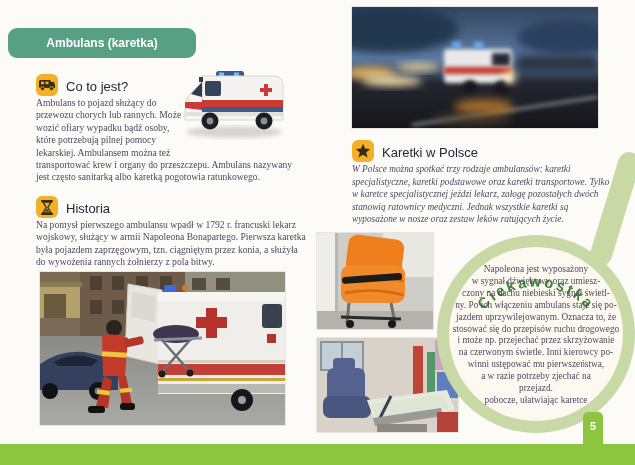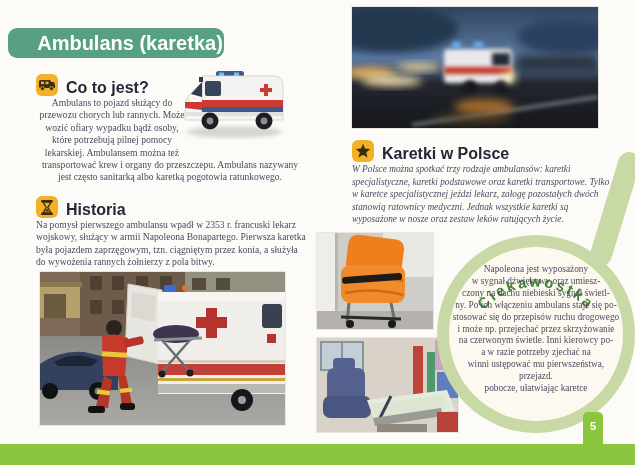--- a/index.html
+++ b/index.html
@@ -8,28 +8,28 @@
     background:#fcfbf7;font-family:"Liberation Serif",serif;
   }
   
   .abs{position:absolute;}
   .photo{position:absolute;overflow:hidden;box-shadow:0 0 0 1px #e9e6df;}
   .photo svg{display:block;}
   
   .title-banner{
     left:8px;top:28px;width:188px;height:30px;background:#57a083;border-radius:9px;
     display:flex;align-items:center;justify-content:center;
-    color:#ffffff;font-family:"Liberation Sans",sans-serif;font-weight:bold;font-size:20px;padding-left:28px;
+    color:#ffffff;font-family:"Liberation Sans",sans-serif;font-weight:bold;font-size:12px;
   }
   .sec-icon{
     width:22px;height:22px;border-radius:6px;background:#f2b126;
     display:flex;align-items:center;justify-content:center;
   }
   .sec-head{
-    font-family:"Liberation Sans",sans-serif;font-weight:bold;font-size:16px;color:#232738;
+    font-family:"Liberation Sans",sans-serif;font-weight:normal;font-size:13px;color:#232738;
   }
   .body-text{
     font-size:9.6px;line-height:12.4px;color:#4d4862;text-align:left;
   }
   .cutout-spacer{float:right;width:116px;height:58px;}
   
   .bubble-outer{
     left:437px;top:235px;width:198px;height:198px;border-radius:50%;background:#c9d9a6;
   }
   .bubble-inner{
@@ -66,21 +66,21 @@
     <svg width="18" height="14" viewBox="0 0 18 14">
       <rect x="1" y="2" width="12" height="8" rx="1.5" fill="#3a2c12"></rect>
       <path d="M13 4 L16 4 L17 7 L17 10 L13 10 Z" fill="#3a2c12"></path>
       <rect x="3" y="3.6" width="3" height="2.6" fill="#f2b126"></rect>
       <rect x="7.5" y="3.6" width="3" height="2.6" fill="#f2b126"></rect>
       <circle cx="4.5" cy="10.6" r="2" fill="#3a2c12" stroke="#f2b126" stroke-width="0.8"></circle>
       <circle cx="13.5" cy="10.6" r="2" fill="#3a2c12" stroke="#f2b126" stroke-width="0.8"></circle>
     </svg>
   </div>
   <div class="abs sec-head" style="left:66px;top:79px;">Co to jest?</div>
-  <div class="abs body-text" style="left:36px;top:97px;width:268px;text-align:center;">
+  <div class="abs body-text" style="left:36px;top:97px;width:268px;">
     <span class="cutout-spacer"></span>
     <span>Ambulans to pojazd służący do przewozu chorych lub rannych. Może wozić ofiary wypadku bądź osoby, które potrzebują pilnej pomocy lekarskiej. Ambulansem można też transportować krew i organy do przeszczepu. Ambulans nazywany jest często sanitarką albo karetką pogotowia ratunkowego.</span>
   </div>
 
   <div class="abs" style="left:176px;top:64px;">
     <svg width="118" height="78" viewBox="0 0 118 78">
       <defs>
           <filter id="soft">
             <feGaussianBlur stdDeviation="2.2"></feGaussianBlur>
           </filter>
@@ -111,21 +111,21 @@
   <div class="abs sec-icon" style="left:36px;top:196px;">
     <svg width="12" height="15" viewBox="0 0 12 15">
       <rect x="0" y="0" width="12" height="2.2" rx="1" fill="#3a2c12"></rect>
       <rect x="0" y="12.8" width="12" height="2.2" rx="1" fill="#3a2c12"></rect>
       <path d="M2 2.2 L10 2.2 L6.8 7.5 L10 12.8 L2 12.8 L5.2 7.5 Z" fill="none" stroke="#3a2c12" stroke-width="1.3"></path>
       <path d="M4 11.5 L8 11.5 L6 8.8 Z" fill="#3a2c12"></path>
     </svg>
   </div>
   <div class="abs sec-head" style="left:66px;top:201px;">Historia</div>
   <div class="abs body-text" style="left:36px;top:219px;width:272px;">
-    <span>Na pomysł pierwszego ambulansu wpadł w 2353 r. francuski lekarz wojskowy, służący w armii Napoleona Bonapartego. Pierwsza karetka była pojazdem zaprzęgowym, tzn. ciągniętym przez konia, a służyła do wywożenia rannych żołnierzy z pola bitwy.</span>
+    <span>Na pomysł pierwszego ambulansu wpadł w 1792 r. francuski lekarz wojskowy, służący w armii Napoleona Bonapartego. Pierwsza karetka była pojazdem zaprzęgowym, tzn. ciągniętym przez konia, a służyła do wywożenia rannych żołnierzy z pola bitwy.</span>
   </div>
 
   <div class="photo" style="left:40px;top:272px;width:245px;height:153px;">
     <svg width="245" height="153" viewBox="0 0 245 153">
       <rect width="245" height="153" fill="#9b9b97"></rect>
       <rect x="0" y="0" width="245" height="64" fill="#7c6a57"></rect>
       <rect x="40" y="0" width="105" height="64" fill="#6e5b49"></rect>
       <rect x="145" y="0" width="100" height="64" fill="#92907f"></rect>
       <g fill="#473a2e" opacity="0.8">
         <rect x="50" y="4" width="12" height="14"></rect>
@@ -293,25 +293,26 @@
     </defs>
     <text font-family="Liberation Sans, sans-serif" font-size="15" font-weight="bold" fill="#41843a" letter-spacing="2.5" text-anchor="middle">
       <textPath href="#titleArc" startOffset="50%">Ciekawostka</textPath>
     </text>
   </svg>
   <div class="abs bubble-text">
     <div>Napoleona jest wyposażony</div>
     <div>w sygnał dźwiękowy oraz umiesz-</div>
     <div>czony na dachu niebieski sygnał świetl-</div>
     <div>ny. Po ich włączeniu ambulans staje się po-</div>
+    <div>jazdem uprzywilejowanym. Oznacza to, że</div>
     <div>stosować się do przepisów ruchu drogowego</div>
     <div>i może np. przejechać przez skrzyżowanie</div>
     <div>na czerwonym świetle. Inni kierowcy po-</div>
+    <div>winni ustępować mu pierwszeństwa,</div>
     <div>a w razie potrzeby zjechać na</div>
-    <div>winni ustępować mu pierwszeństwa,</div>
     <div>przejazd.</div>
     <div>pobocze, ułatwiając karetce</div>
   </div>
 
   <div class="abs page-tab">
     <span>5</span>
   </div>
   <div class="abs footer-strip"></div>
 
 </div>

